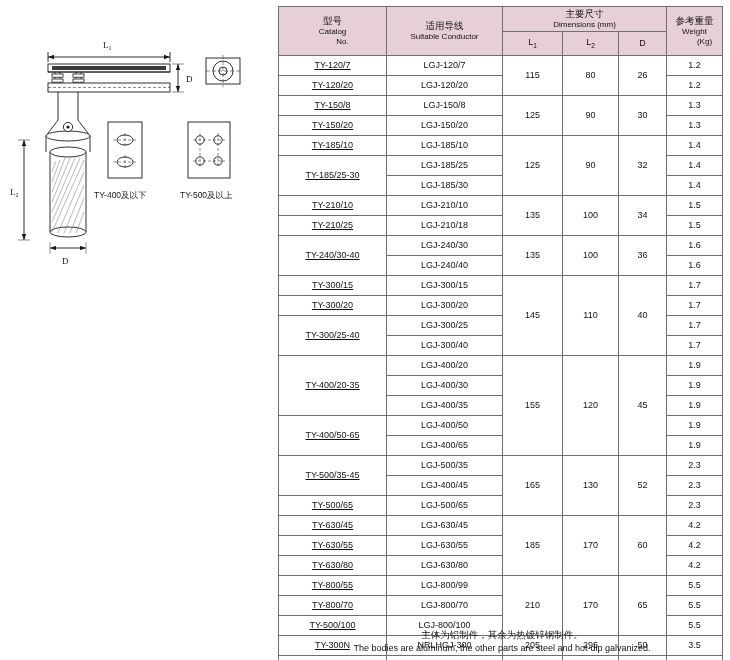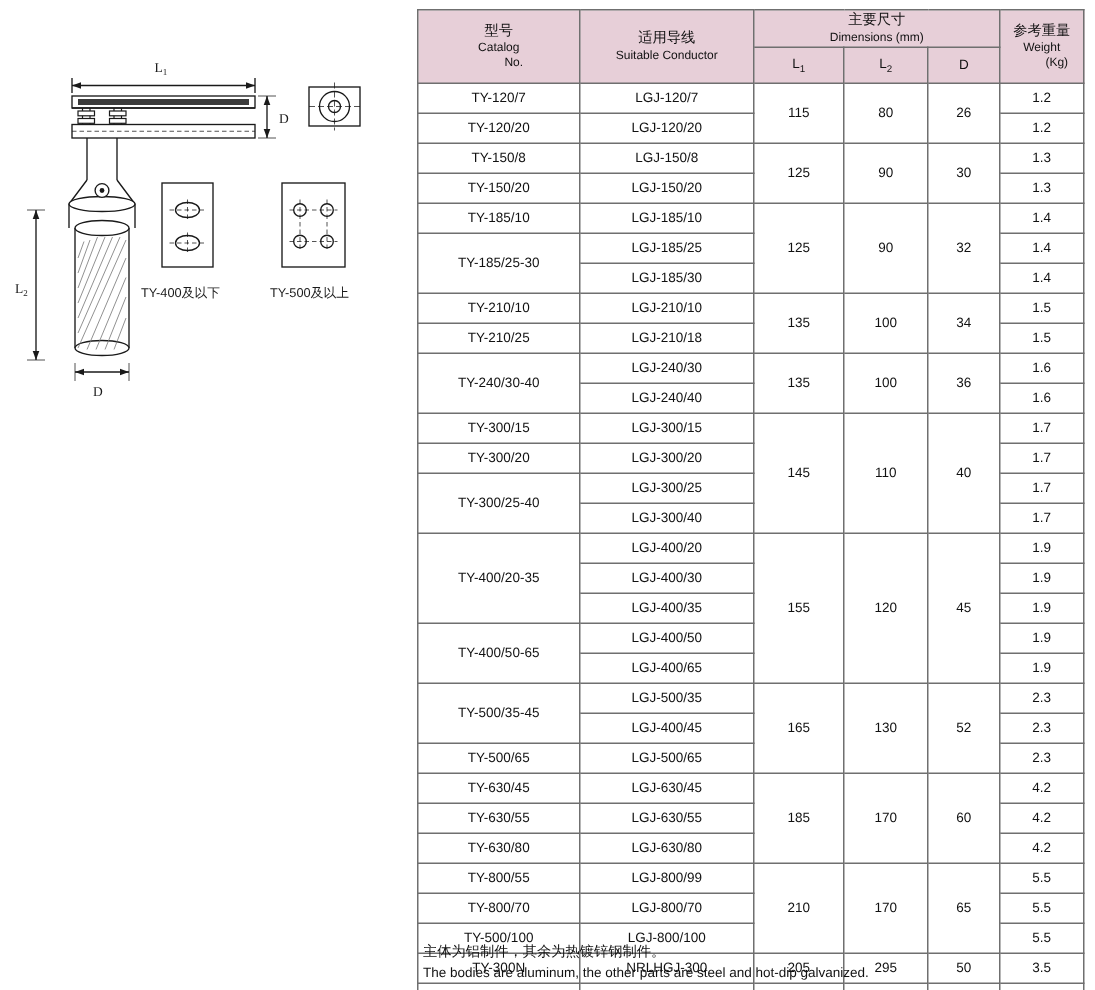--- a/index.html
+++ b/index.html
@@ -84,29 +84,31 @@
     display: block;
     padding-left: 20px;
   }
   td.left {
     text-align: left;
     padding-left: 7px;
   }
   td.cat {
     text-align: left;
     padding-left: 10px;
+    text-decoration: underline;
   }
   .sub { font-size: 6.5px; vertical-align: sub; }
 
   
   #footnote {
     position: absolute;
     left: 282px;
     top: 628px;
     width: 440px;
+    text-align: center;
   }
   #footnote .fn-cn {
     font-size: 9.5px;
     color: #111;
     font-family: "DejaVu Sans", sans-serif;
     line-height: 1.5;
   }
   #footnote .fn-en {
     font-size: 9px;
     color: #111;

